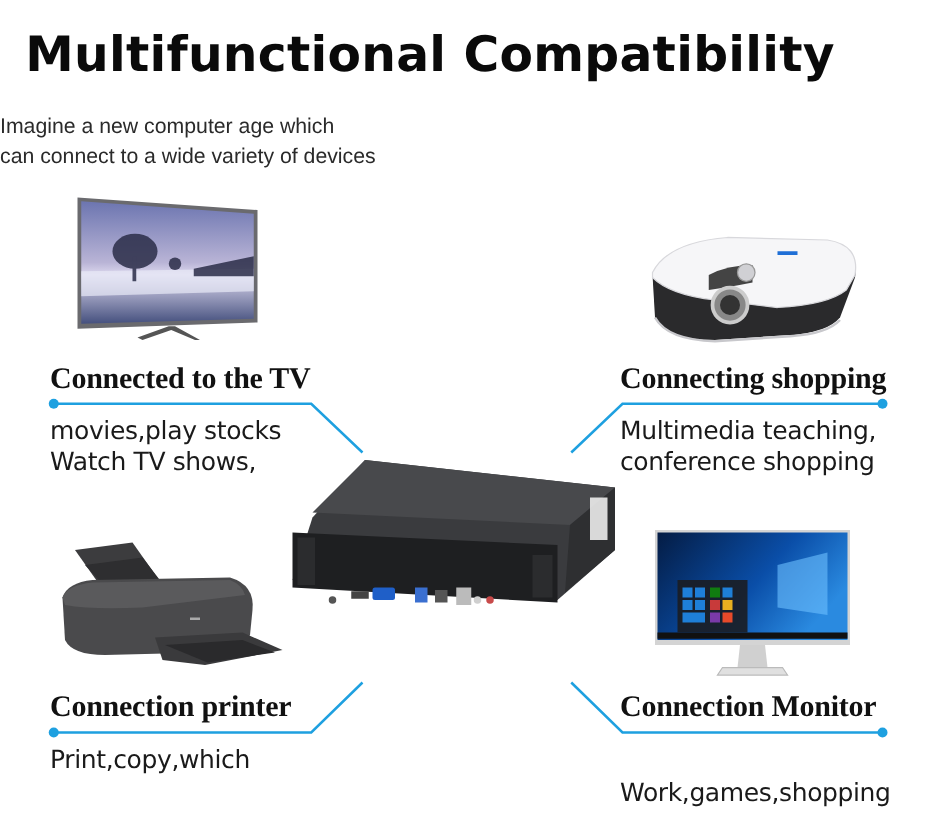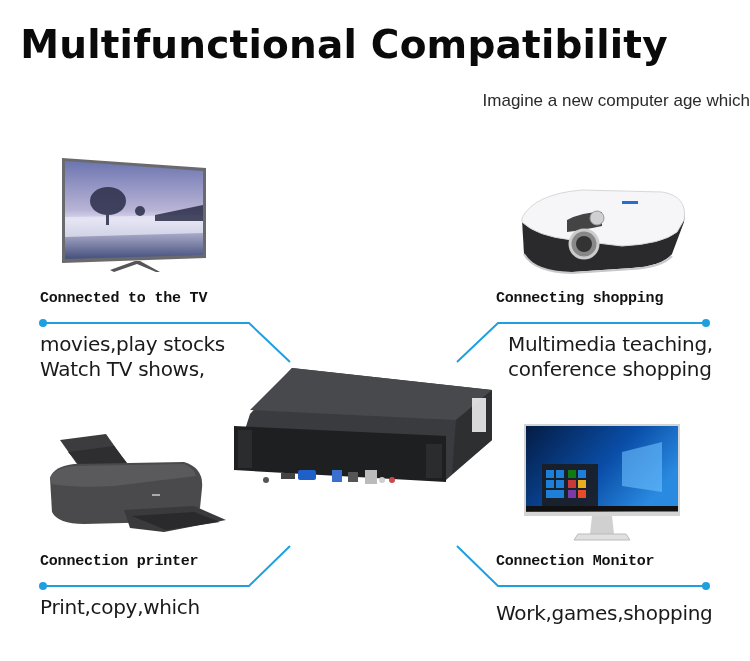--- a/index.html
+++ b/index.html
@@ -1,30 +1,31 @@
 <!DOCTYPE html>
 <html><head>
 <meta charset="utf-8">
 <style>
   html,body{margin:0;padding:0;background:#ffffff;}
   body{width:750px;height:661px;position:relative;overflow:hidden;font-family:"DejaVu Sans","Liberation Sans",sans-serif;color:#111;}
   .title{position:absolute;left:0;top:22px;width:688px;text-align:center;font-size:39px;font-weight:bold;letter-spacing:0.2px;color:#0a0a0a;font-family:"DejaVu Sans",sans-serif;}
-  .subtitle{position:absolute;left:0;top:89px;width:750px;text-align:right;font-size:17px;line-height:24px;color:#2a2a2a;font-family:"Liberation Sans",sans-serif;}
+  .subtitle{position:absolute;left:0;top:89px;width:750px;text-align:left;font-size:17px;line-height:24px;color:#2a2a2a;font-family:"Liberation Sans",sans-serif;}
   .subtitle div{display:block;}
-  .heading{position:absolute;font-size:15px;font-weight:bold;color:#111;white-space:nowrap;font-family:Liberation Mono, monospace;letter-spacing:-0.2px;}
+  .heading{position:absolute;font-size:24px;font-weight:bold;color:#111;white-space:nowrap;font-family:Liberation Serif, serif;letter-spacing:-0.2px;}
   .desc{position:absolute;font-size:20px;line-height:25px;color:#1a1a1a;white-space:nowrap;font-family:"DejaVu Sans",sans-serif;letter-spacing:-0.3px;}
   .lines{position:absolute;left:0;top:0;width:750px;height:661px;pointer-events:none;}
   .device{position:absolute;}
 </style>
 </head>
 <body>
 
 <div class="title">Multifunctional Compatibility</div>
 <div class="subtitle">
   <div>Imagine a new computer age which</div>
+  <div>can connect to a wide variety of devices</div>
 </div>
 
 <svg class="lines" viewBox="0 0 750 661">
   <g stroke="#1ea0e0" stroke-width="2" fill="none">
     <polyline points="43,323 249,323 290,362"></polyline>
     <polyline points="457,362 498,323 706,323"></polyline>
     <polyline points="43,586 249,586 290,546"></polyline>
     <polyline points="457,546 498,586 706,586"></polyline>
   </g>
   <g fill="#1ea0e0">
@@ -125,26 +126,26 @@
   <polygon points="56,112 104,112 108,118 52,118" fill="#e0e0e0" stroke="#bbb"></polygon>
 </svg>
 
 <div class="heading" style="left:40px;top:290px;">Connected to the TV</div>
 <div class="desc" style="left:40px;top:332px;">
   <div>movies,play stocks</div>
   <div>Watch TV shows,</div>
 </div>
 
 <div class="heading" style="left:496px;top:290px;">Connecting shopping</div>
-<div class="desc" style="left:508px;top:332px;">
+<div class="desc" style="left:496px;top:332px;">
   <div>Multimedia teaching,</div>
   <div>conference shopping</div>
 </div>
 
 <div class="heading" style="left:40px;top:553px;">Connection printer</div>
 <div class="desc" style="left:40px;top:595px;">
   <div>Print,copy,which</div>
 </div>
 
 <div class="heading" style="left:496px;top:553px;">Connection Monitor</div>
-<div class="desc" style="left:496px;top:601px;">
+<div class="desc" style="left:496px;top:622px;">
   <div>Work,games,shopping</div>
 </div>
 
 </body></html>

